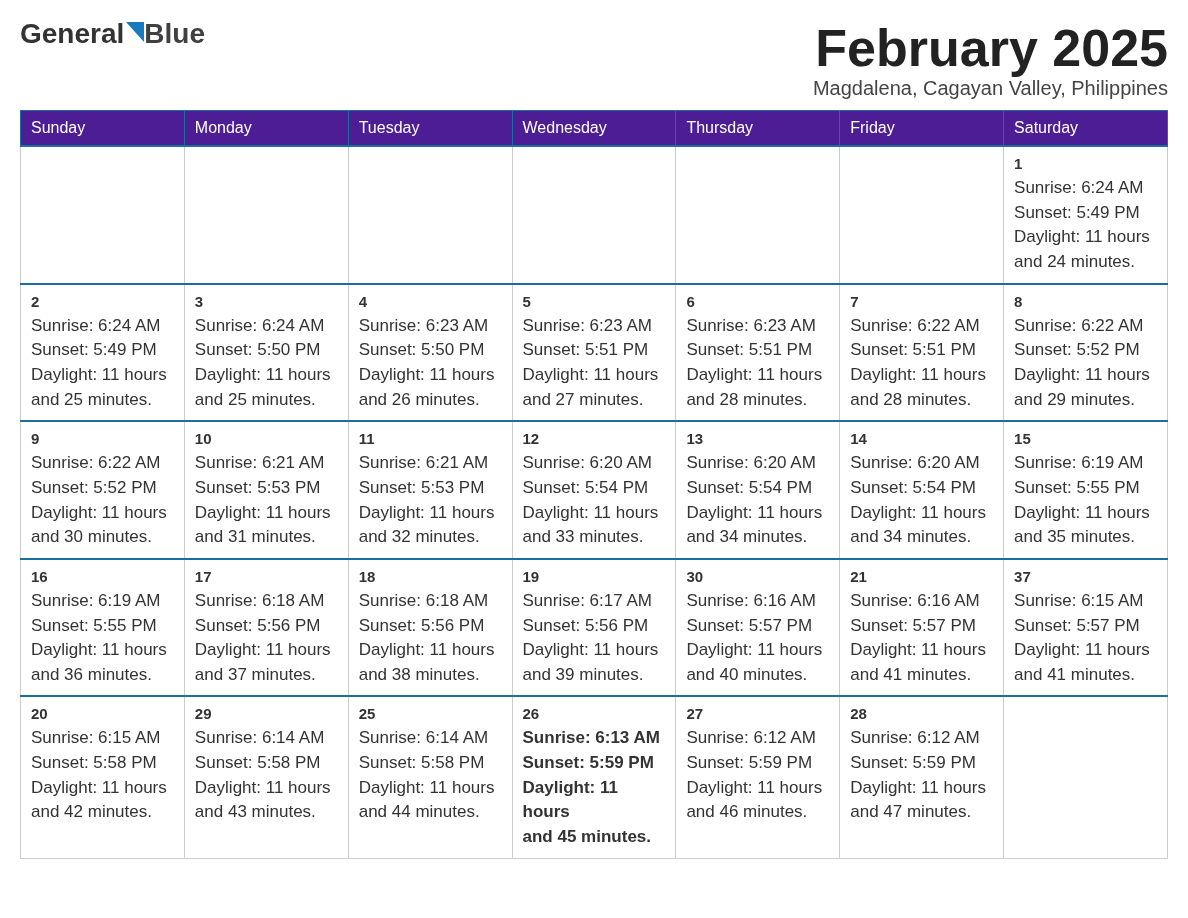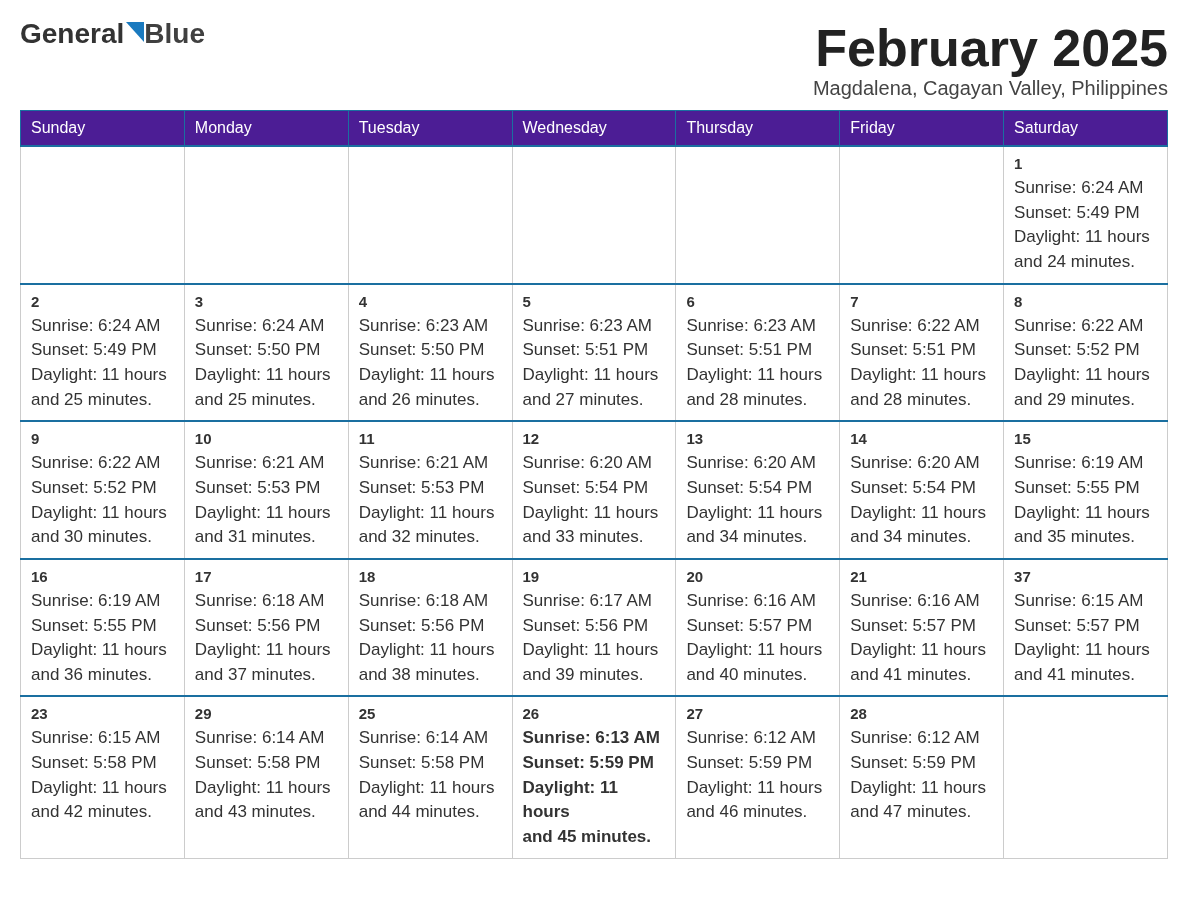--- a/index.html
+++ b/index.html
@@ -259,21 +259,21 @@
 and 38 minutes.</div>
         </td>
         <td>
           <div class="day-number">19</div>
           <div class="day-info" style="white-space: pre-line;">Sunrise: 6:17 AM
 Sunset: 5:56 PM
 Daylight: 11 hours
 and 39 minutes.</div>
         </td>
         <td>
-          <div class="day-number">20</div>
+          <div class="day-number">30</div>
           <div class="day-info" style="white-space: pre-line;">Sunrise: 6:16 AM
 Sunset: 5:57 PM
 Daylight: 11 hours
 and 40 minutes.</div>
         </td>
         <td>
           <div class="day-number">21</div>
           <div class="day-info" style="white-space: pre-line;">Sunrise: 6:16 AM
 Sunset: 5:57 PM
 Daylight: 11 hours
@@ -282,21 +282,21 @@
         <td>
           <div class="day-number">37</div>
           <div class="day-info" style="white-space: pre-line;">Sunrise: 6:15 AM
 Sunset: 5:57 PM
 Daylight: 11 hours
 and 41 minutes.</div>
         </td>
       </tr>
       <tr>
         <td>
-          <div class="day-number">23</div>
+          <div class="day-number">20</div>
           <div class="day-info" style="white-space: pre-line;">Sunrise: 6:15 AM
 Sunset: 5:58 PM
 Daylight: 11 hours
 and 42 minutes.</div>
         </td>
         <td>
           <div class="day-number">29</div>
           <div class="day-info" style="white-space: pre-line;">Sunrise: 6:14 AM
 Sunset: 5:58 PM
 Daylight: 11 hours

